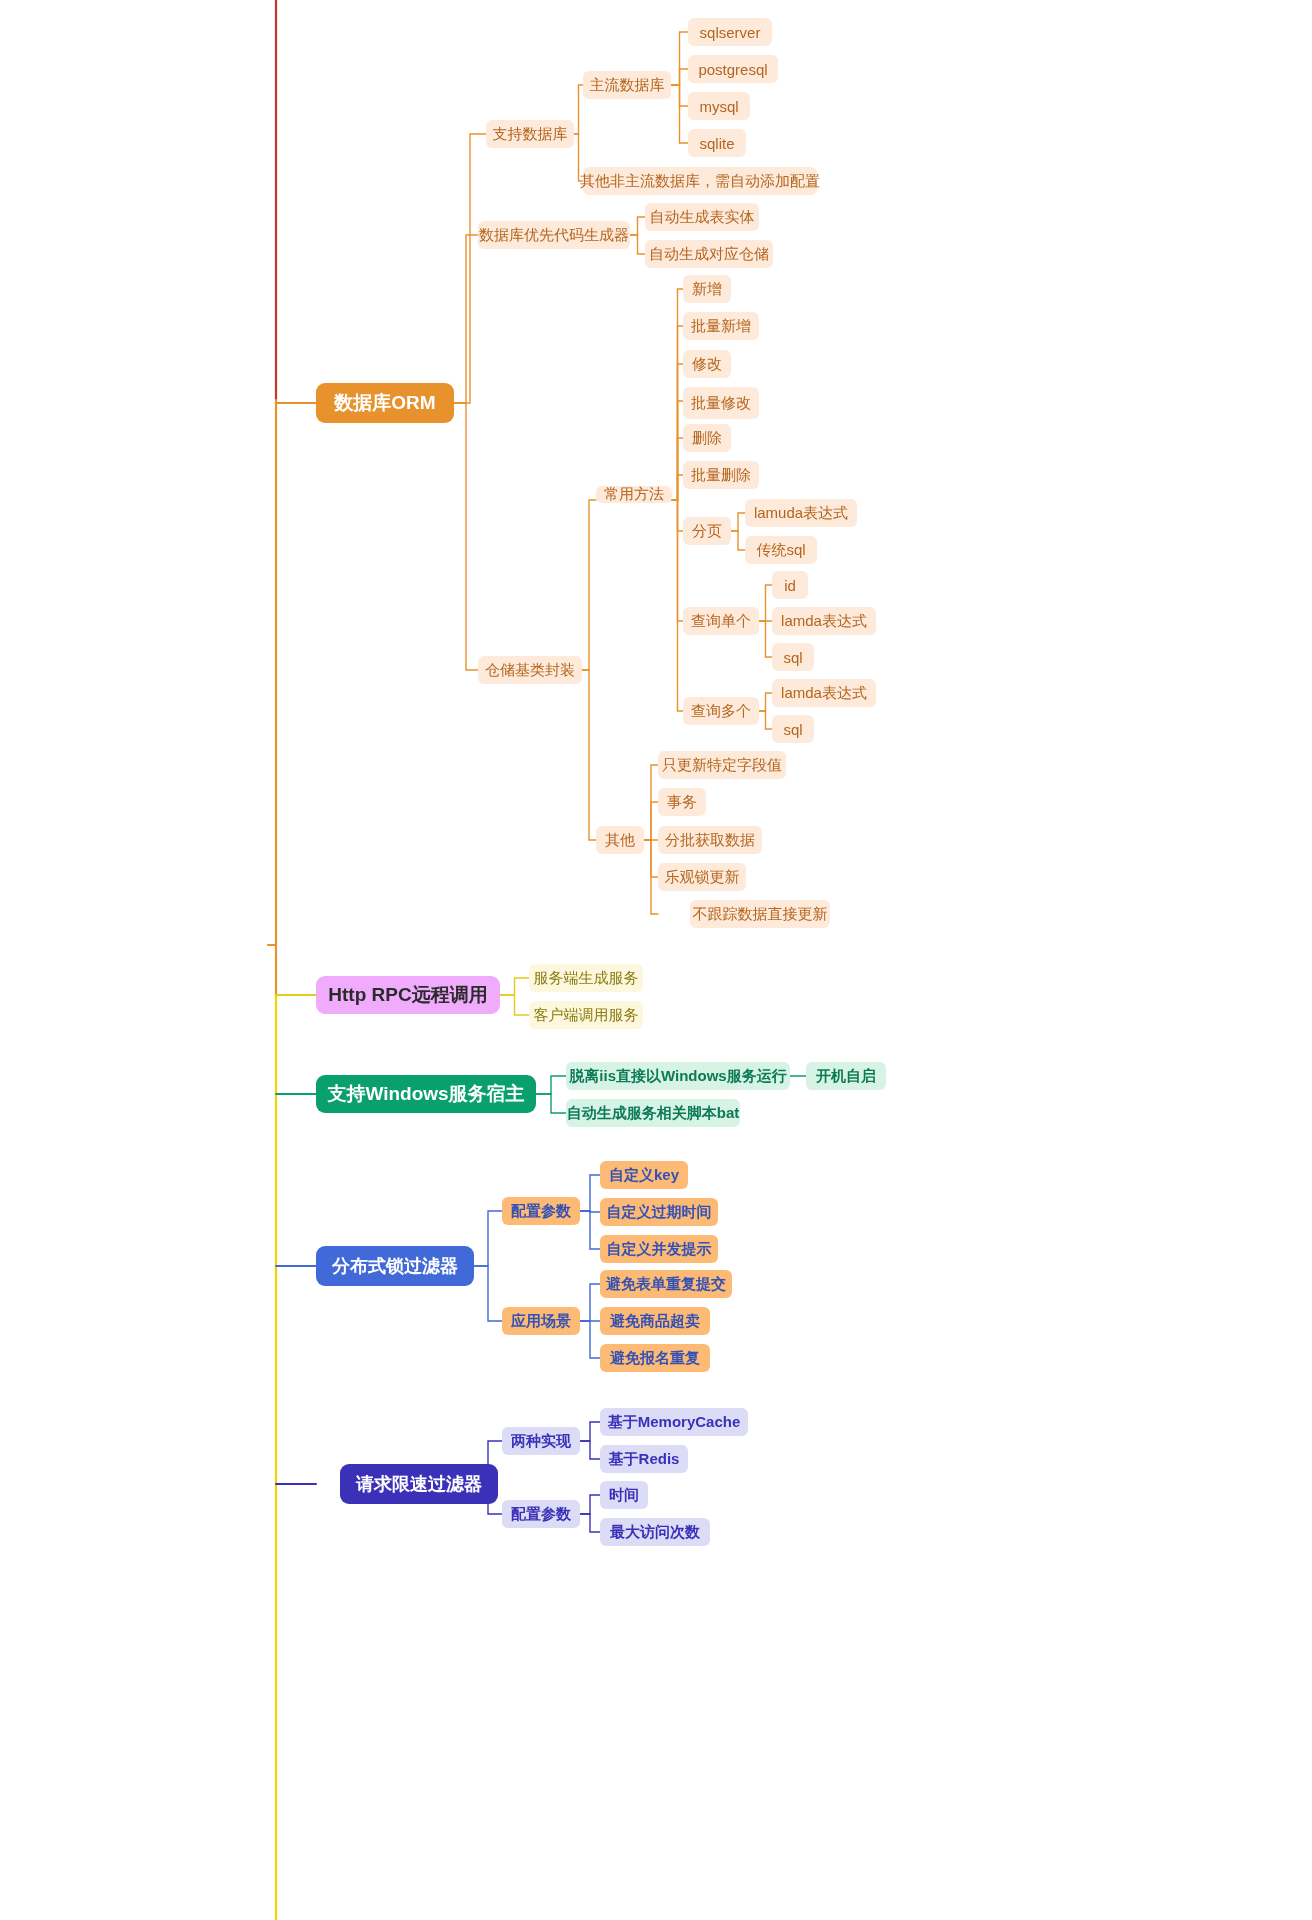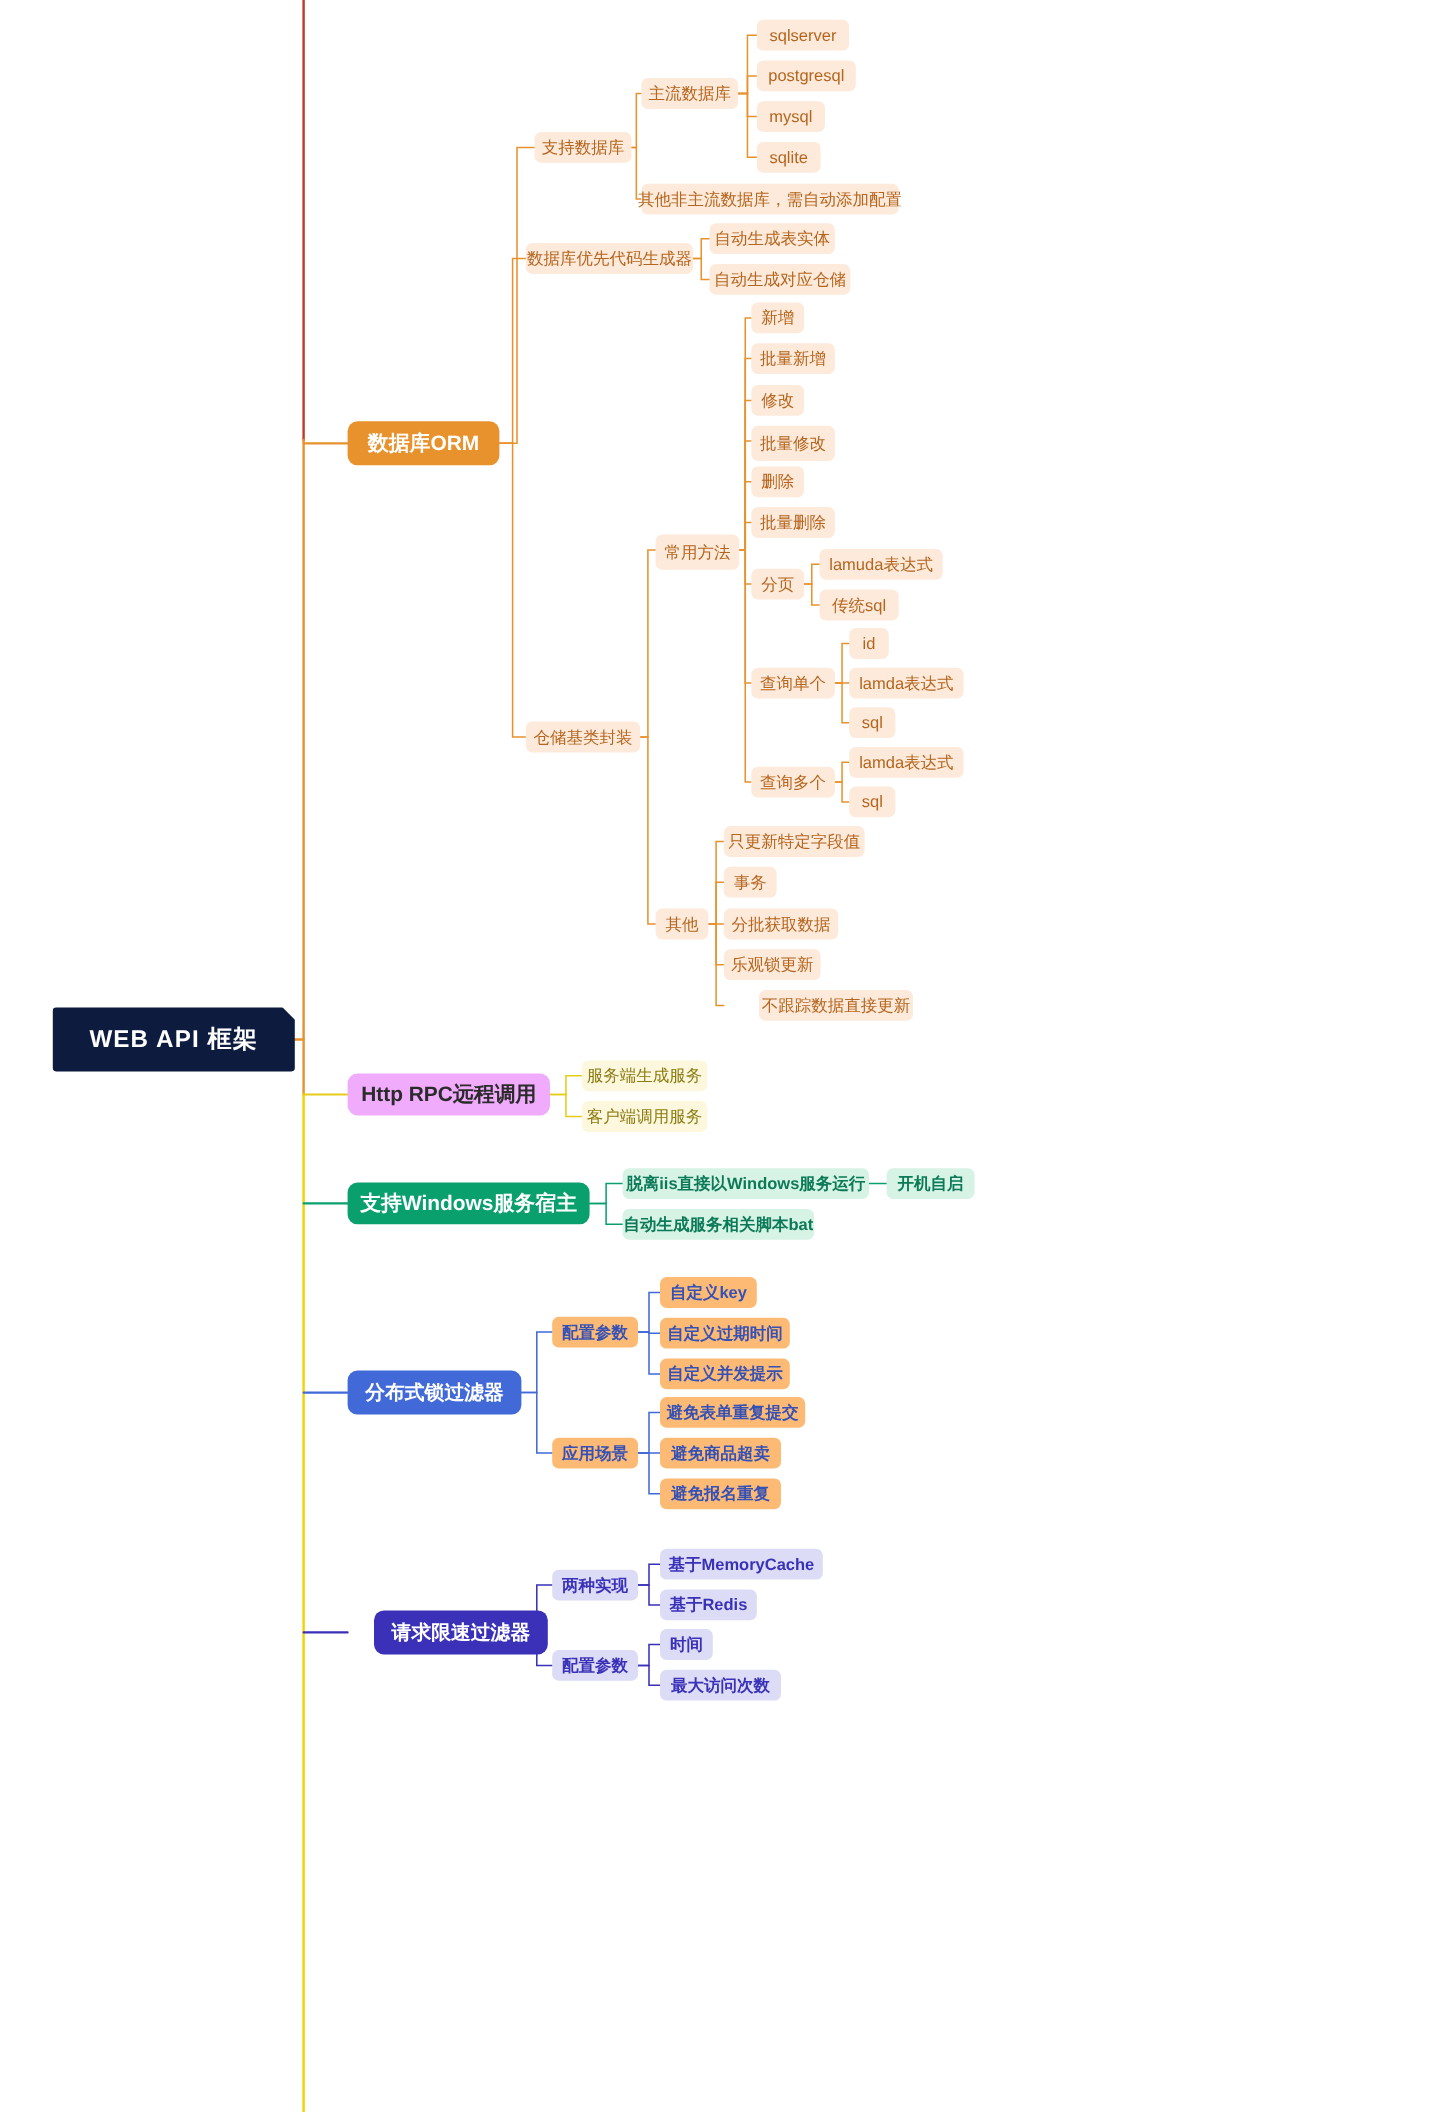--- a/index.html
+++ b/index.html
@@ -88,24 +88,20 @@
       <path d="M580 1321 H590 V1284 H600" stroke="#4169d8" fill="none" stroke-width="1.4" stroke-linecap="round"></path>
       <path d="M580 1321 H590 V1321 H600" stroke="#4169d8" fill="none" stroke-width="1.4" stroke-linecap="round"></path>
       <path d="M580 1321 H590 V1358 H600" stroke="#4169d8" fill="none" stroke-width="1.4" stroke-linecap="round"></path>
       <path d="M474 1484 H488 V1441 H502" stroke="#3a31b8" fill="none" stroke-width="1.4" stroke-linecap="round"></path>
       <path d="M474 1484 H488 V1514 H502" stroke="#3a31b8" fill="none" stroke-width="1.4" stroke-linecap="round"></path>
       <path d="M580 1441 H590 V1422 H600" stroke="#3a31b8" fill="none" stroke-width="1.4" stroke-linecap="round"></path>
       <path d="M580 1441 H590 V1459 H600" stroke="#3a31b8" fill="none" stroke-width="1.4" stroke-linecap="round"></path>
       <path d="M580 1514 H590 V1495 H600" stroke="#3a31b8" fill="none" stroke-width="1.4" stroke-linecap="round"></path>
       <path d="M580 1514 H590 V1532 H600" stroke="#3a31b8" fill="none" stroke-width="1.4" stroke-linecap="round"></path>
     </svg>
-<div class="node root" style="left: 48px; top: 916px; width: 220px; height: 58px;">
-      <span>WEB API 框架</span>
-      <span class="fold"></span>
-    </div>
     <div class="node b-orange" style="left: 316px; top: 383px; width: 138px; height: 40px;">
       <span>数据库ORM</span>
     </div>
     <div class="node b-yellow" style="left: 316px; top: 976px; width: 184px; height: 38px;">
       <span>Http RPC远程调用</span>
     </div>
     <div class="node b-green" style="left: 316px; top: 1075px; width: 220px; height: 38px;">
       <span>支持Windows服务宿主</span>
     </div>
     <div class="node b-blue" style="left: 316px; top: 1246px; width: 158px; height: 40px;">
@@ -140,21 +136,21 @@
     </div>
     <div class="node l-orange" style="left: 645px; top: 203px; width: 114px; height: 28px;">
       <span>自动生成表实体</span>
     </div>
     <div class="node l-orange" style="left: 645px; top: 240px; width: 128px; height: 28px;">
       <span>自动生成对应仓储</span>
     </div>
     <div class="node l-orange" style="left: 478px; top: 656px; width: 104px; height: 28px;">
       <span>仓储基类封装</span>
     </div>
-    <div class="node l-orange" style="left: 596px; top: 486px; width: 76px; height: 32px;">
+    <div class="node l-orange" style="left: 596px; top: 486px; width: 76px; height: 17px;">
       <span>常用方法</span>
     </div>
     <div class="node l-orange" style="left: 683px; top: 275px; width: 48px; height: 28px;">
       <span>新增</span>
     </div>
     <div class="node l-orange" style="left: 683px; top: 312px; width: 76px; height: 28px;">
       <span>批量新增</span>
     </div>
     <div class="node l-orange" style="left: 683px; top: 350px; width: 48px; height: 28px;">
       <span>修改</span>

